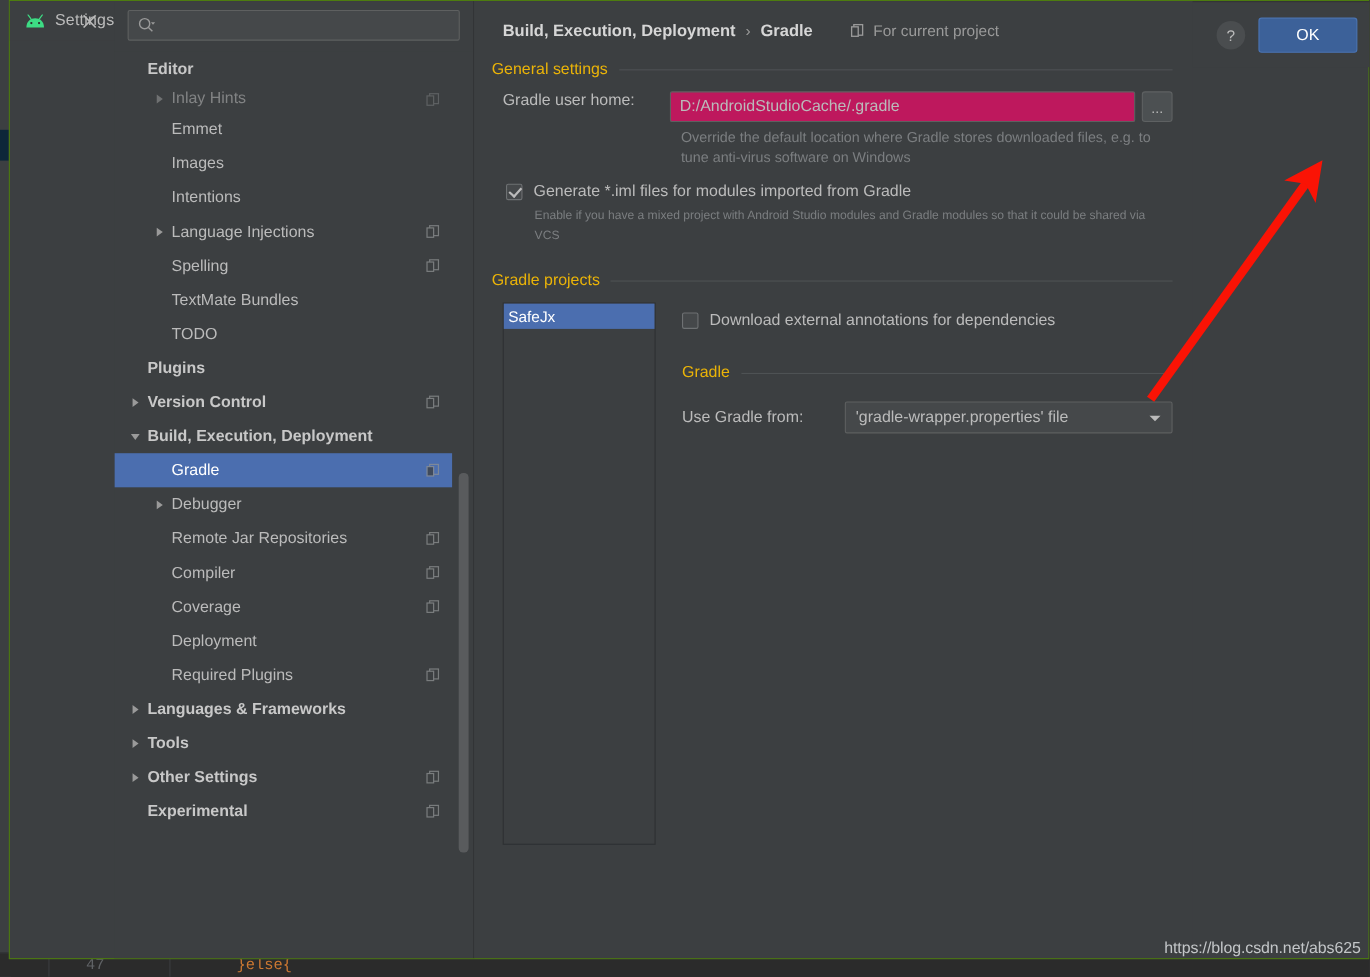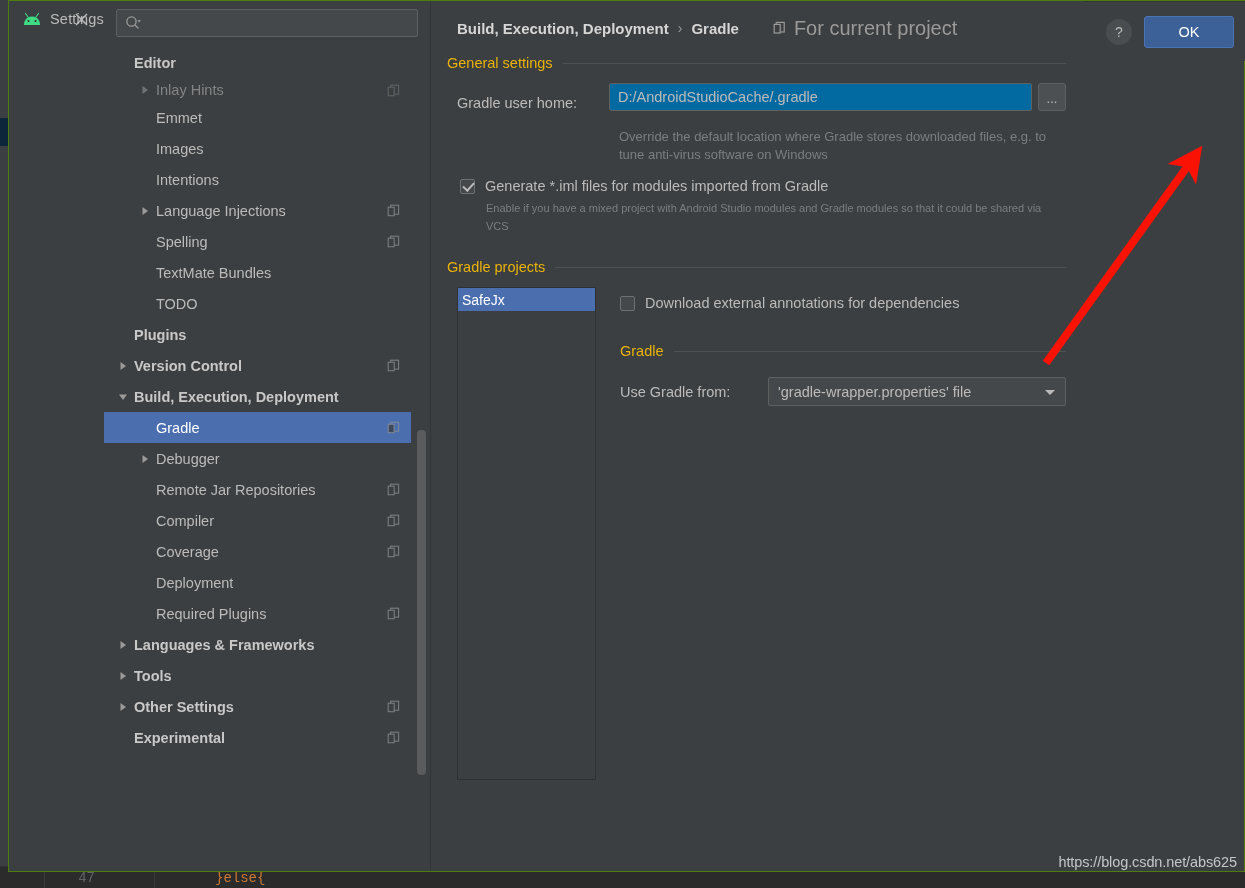--- a/index.html
+++ b/index.html
@@ -232,21 +232,21 @@
     padding-left: 10px;
     font-size: 15px;
   }
   .crumb-strong { color: #d6d6d6; font-weight: bold; }
   .crumb-sep { color: #9a9a9a; margin: 0 9px; font-size: 14px; }
   #crumb-scope {
     display: flex;
     align-items: center;
     margin-left: 34px;
     color: #9a9a9a;
-    font-size: 20px;
+    font-size: 14px;
     cursor: pointer;
   }
   #crumb-scope .scope-ico { margin-right: 7px; display: flex; }
 
   
   .section-head {
     display: flex;
     align-items: center;
     margin-top: 0;
     margin-bottom: 12px;
@@ -258,34 +258,34 @@
     white-space: nowrap;
   }
   .section-head .sh-rule {
     flex: 1;
     height: 1px;
     background: #4e5254;
   }
 
   .field-row {
     display: flex;
-    align-items: flex-end;
-    margin-bottom: 17px;
+    align-items: flex-start;
+    margin-bottom: 5px;
   }
   .field-label {
     color: #bbbbbb;
     font-size: 14.5px;
     width: 162px;
     flex: 0 0 162px;
     padding-left: 10px;
   }
   .text-input {
     flex: 1;
     height: 28px;
-    background: #0369a1;
+    background: #be185d;
     border: 1px solid #5e6060;
     border-radius: 2px;
     color: #bbbbbb;
     font-size: 14.5px;
     font-family: "Liberation Sans", sans-serif;
     padding: 0 8px;
     outline: none;
   }
   .browse-btn {
     width: 28px; height: 28px;

